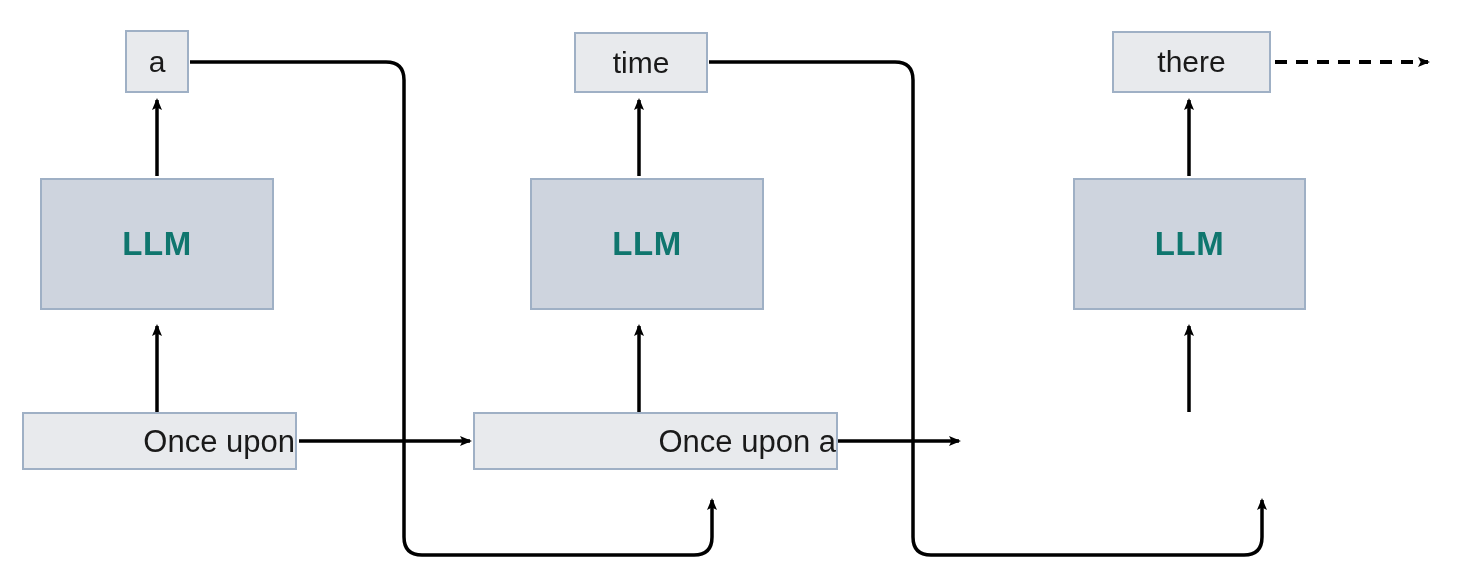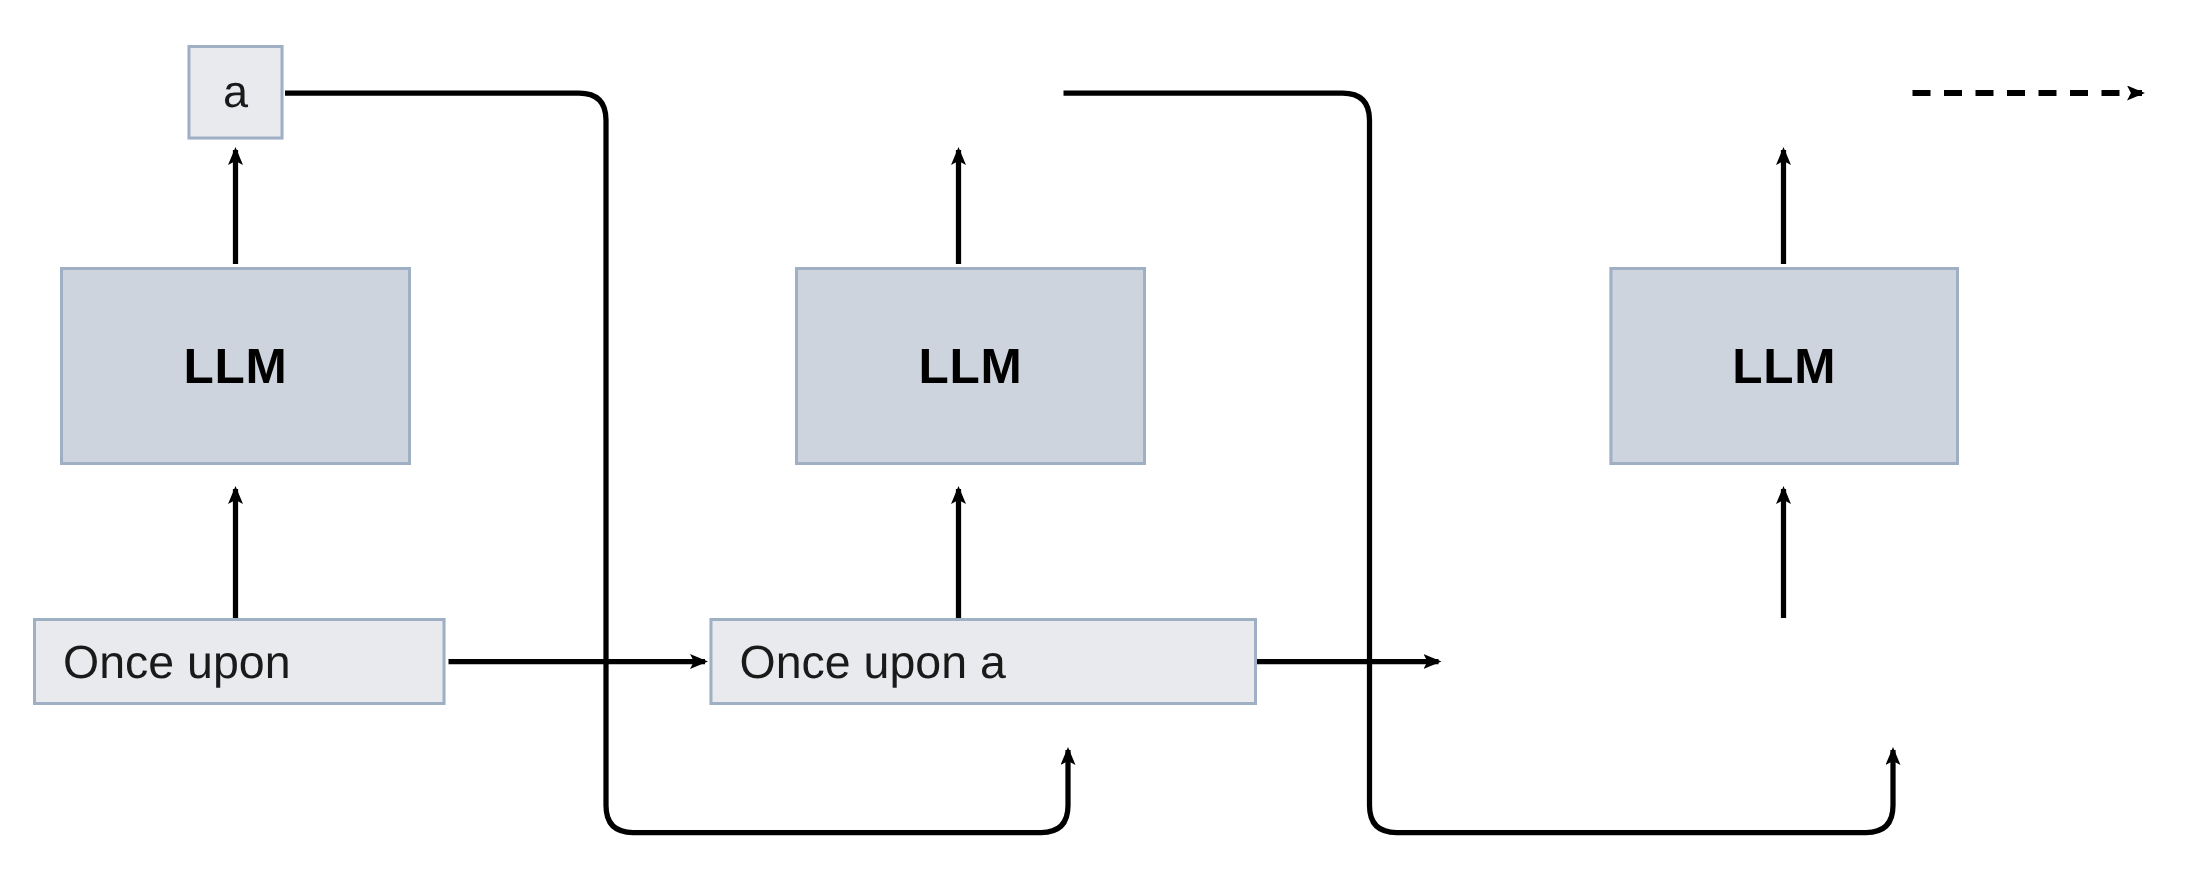--- a/index.html
+++ b/index.html
@@ -35,27 +35,27 @@
     color: #1a1a1a;
     white-space: nowrap;
   }
   .token-box {
     font-size: 30px;
     line-height: 1;
   }
   .prompt-box {
     font-size: 31px;
     line-height: 1;
-    justify-content: flex-start;
+    justify-content: flex-end;
     padding-left: 18px;
   }
   .llm-box {
     background: #ced4de;
     border: 2px solid #9fb0c5;
-    color: #000000;
+    color: #0f766e;
     font-size: 33px;
     font-weight: bold;
     letter-spacing: 0.5px;
   }
 </style>
 </head>
 <body>
 
 <div id="canvas">
 
@@ -96,28 +96,34 @@
   </div>
 
   <div class="box llm-box" style="left:40px; top:178px; width:234px; height:132px;">
     <span>LLM</span>
   </div>
 
   <div class="box prompt-box" style="left:22px; top:412px; width:275px; height:58px;">
     <span>Once upon</span>
   </div>
 
+  <div class="box token-box" style="left:574px; top:32px; width:134px; height:61px;">
+    <span>time</span>
+  </div>
 
   <div class="box llm-box" style="left:530px; top:178px; width:234px; height:132px;">
     <span>LLM</span>
   </div>
 
   <div class="box prompt-box" style="left:473px; top:412px; width:365px; height:58px;">
     <span>Once upon a</span>
   </div>
 
+  <div class="box token-box" style="left:1112px; top:31px; width:159px; height:62px;">
+    <span>there</span>
+  </div>
 
   <div class="box llm-box" style="left:1073px; top:178px; width:233px; height:132px;">
     <span>LLM</span>
   </div>
 
 
 </div>
 
 </body></html>

